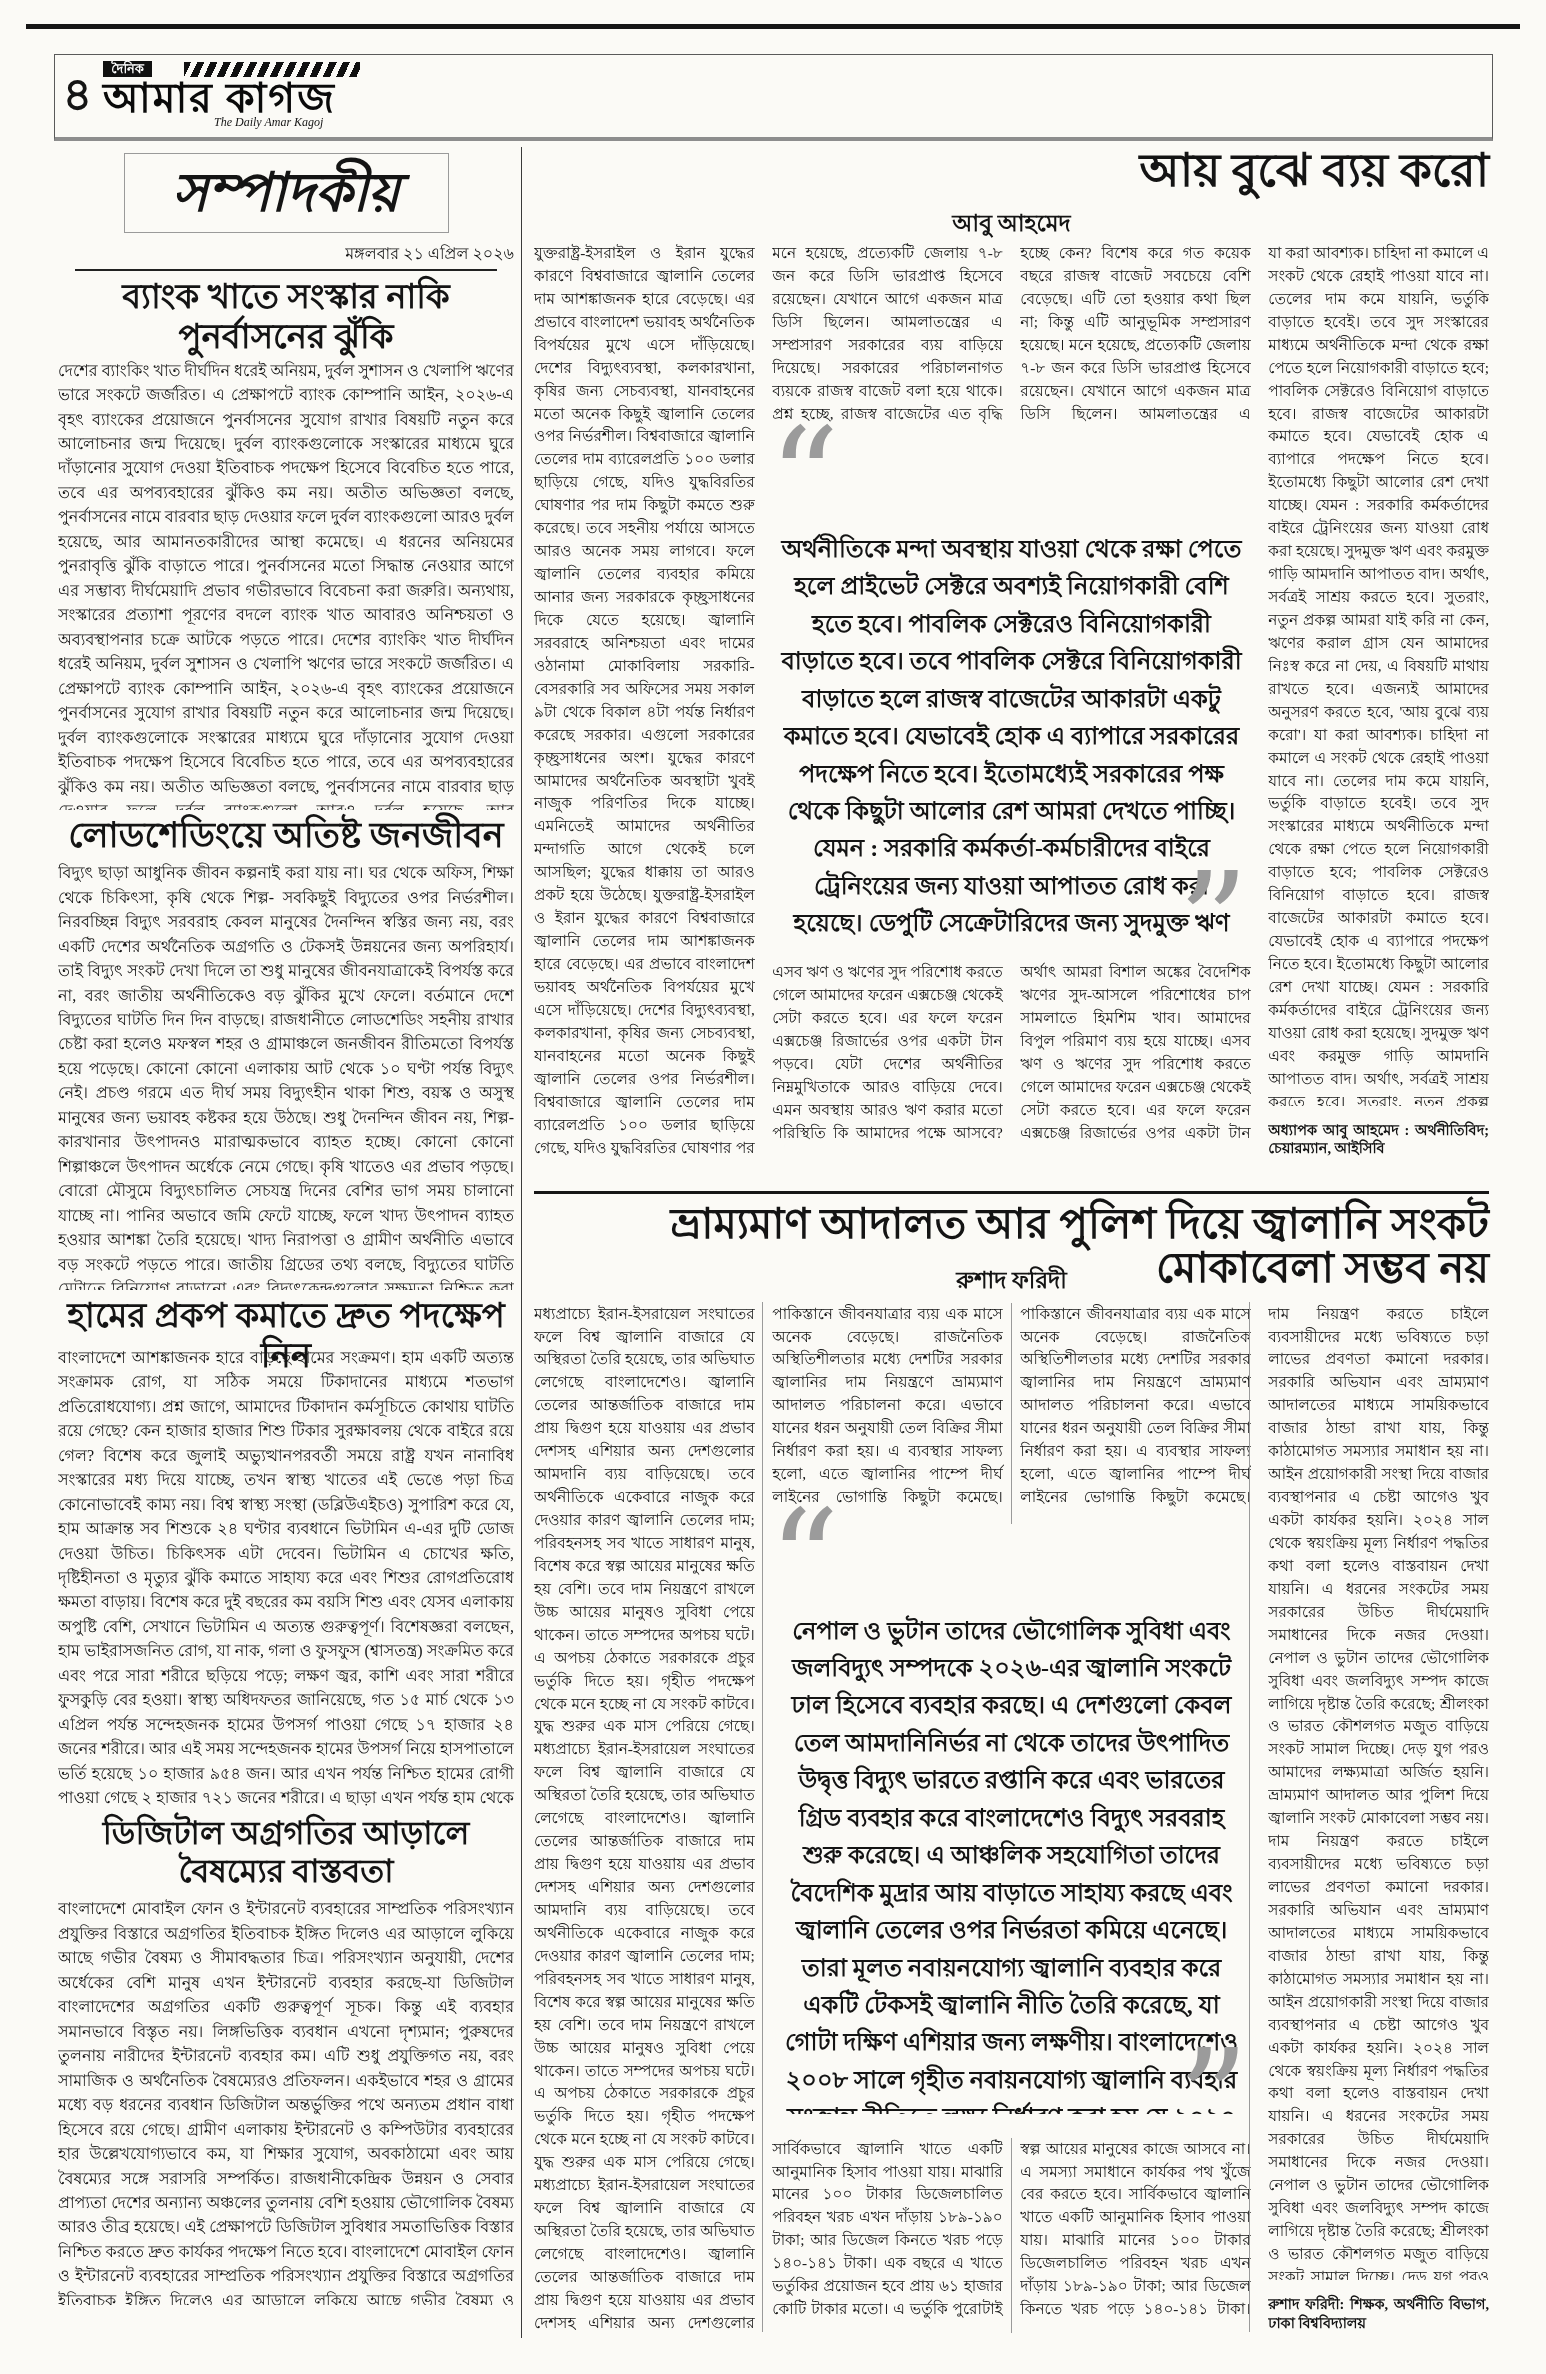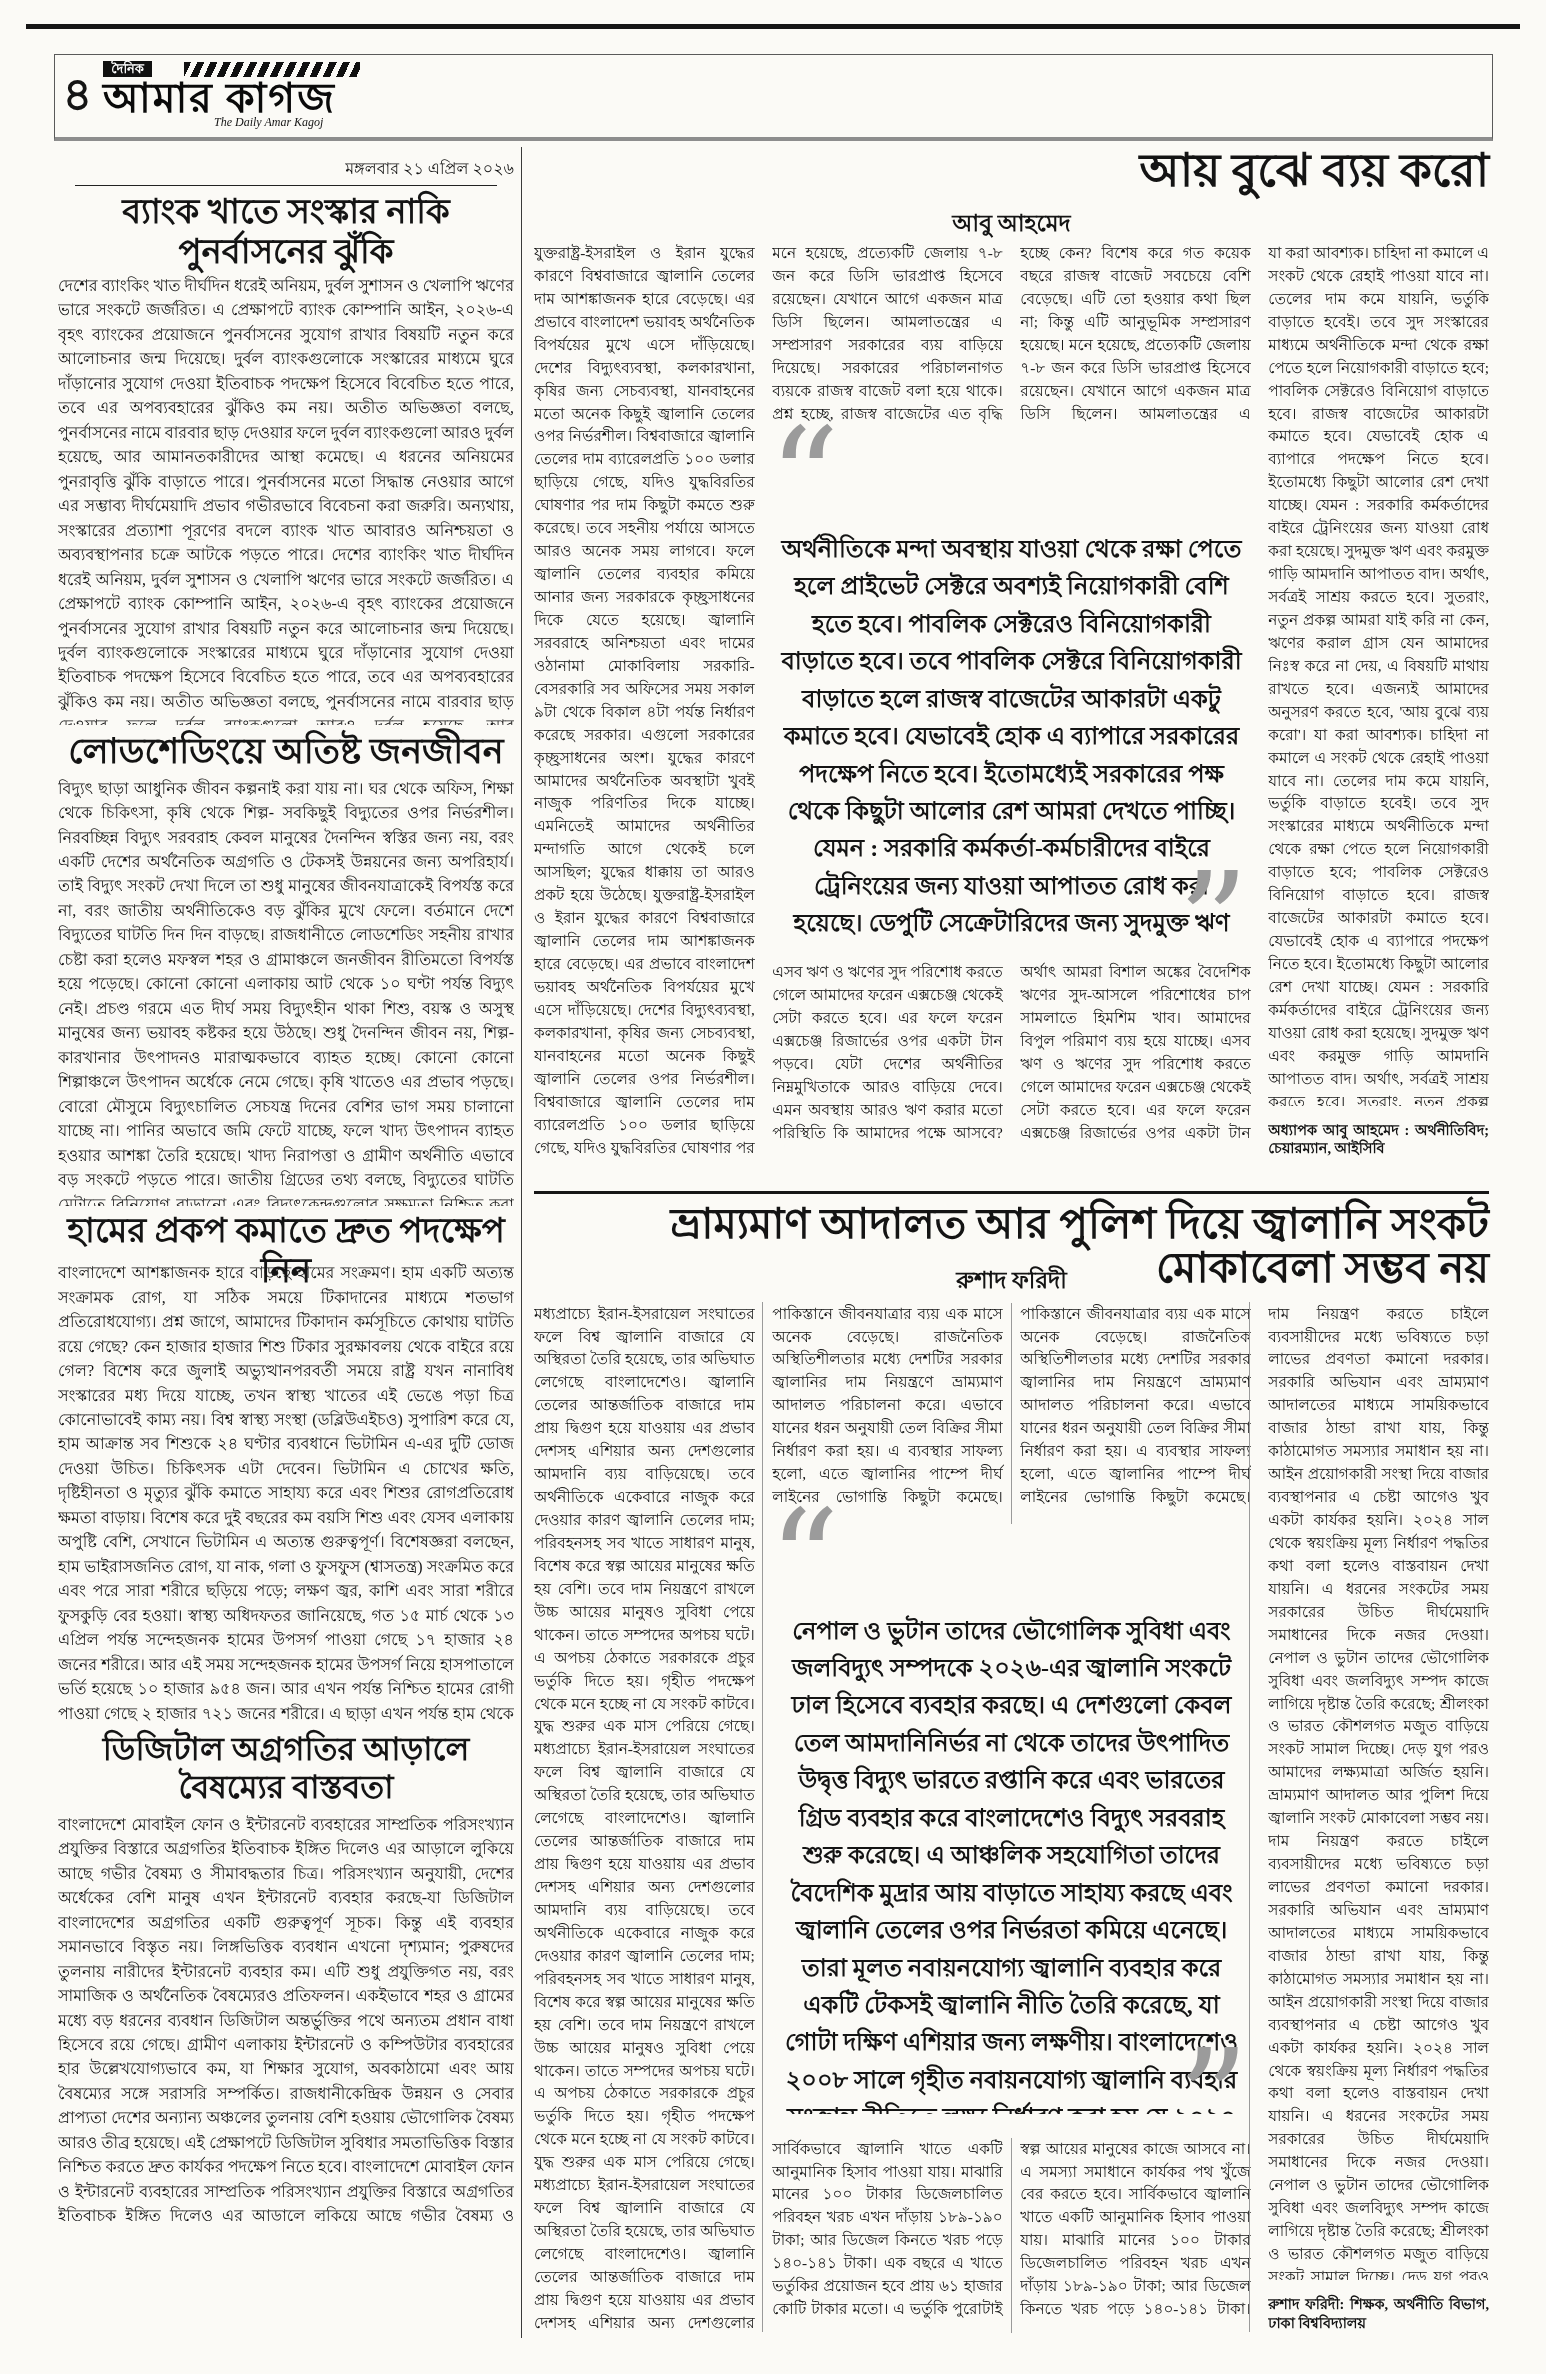--- a/index.html
+++ b/index.html
@@ -89,20 +89,23 @@
       <div class="mast-row">
         <span class="tagline">দৈনিক</span>
         <span class="jagged"></span>
       </div>
       <div class="mast-title">আমার কাগজ</div>
       <div class="mast-sub">The Daily Amar Kagoj</div>
     </div>
   </div>
 
   <div class="left-sec">
+    <div class="sec-title-box">
+      <span class="sec-title">সম্পাদকীয়</span>
+    </div>
     <div class="date-line">মঙ্গলবার ২১ এপ্রিল ২০২৬</div>
     <div class="date-rule"></div>
 
     <div class="ed-title t1">ব্যাংক খাতে সংস্কার নাকি পুনর্বাসনের ঝুঁকি</div>
     <div class="ed-body b1">দেশের ব্যাংকিং খাত দীর্ঘদিন ধরেই অনিয়ম, দুর্বল সুশাসন ও খেলাপি ঋণের ভারে সংকটে জর্জরিত। এ প্রেক্ষাপটে ব্যাংক কোম্পানি আইন, ২০২৬-এ বৃহৎ ব্যাংকের প্রয়োজনে পুনর্বাসনের সুযোগ রাখার বিষয়টি নতুন করে আলোচনার জন্ম দিয়েছে। দুর্বল ব্যাংকগুলোকে সংস্কারের মাধ্যমে ঘুরে দাঁড়ানোর সুযোগ দেওয়া ইতিবাচক পদক্ষেপ হিসেবে বিবেচিত হতে পারে, তবে এর অপব্যবহারের ঝুঁকিও কম নয়। অতীত অভিজ্ঞতা বলছে, পুনর্বাসনের নামে বারবার ছাড় দেওয়ার ফলে দুর্বল ব্যাংকগুলো আরও দুর্বল হয়েছে, আর আমানতকারীদের আস্থা কমেছে। এ ধরনের অনিয়মের পুনরাবৃত্তি ঝুঁকি বাড়াতে পারে। পুনর্বাসনের মতো সিদ্ধান্ত নেওয়ার আগে এর সম্ভাব্য দীর্ঘমেয়াদি প্রভাব গভীরভাবে বিবেচনা করা জরুরি। অন্যথায়, সংস্কারের প্রত্যাশা পূরণের বদলে ব্যাংক খাত আবারও অনিশ্চয়তা ও অব্যবস্থাপনার চক্রে আটকে পড়তে পারে। দেশের ব্যাংকিং খাত দীর্ঘদিন ধরেই অনিয়ম, দুর্বল সুশাসন ও খেলাপি ঋণের ভারে সংকটে জর্জরিত। এ প্রেক্ষাপটে ব্যাংক কোম্পানি আইন, ২০২৬-এ বৃহৎ ব্যাংকের প্রয়োজনে পুনর্বাসনের সুযোগ রাখার বিষয়টি নতুন করে আলোচনার জন্ম দিয়েছে। দুর্বল ব্যাংকগুলোকে সংস্কারের মাধ্যমে ঘুরে দাঁড়ানোর সুযোগ দেওয়া ইতিবাচক পদক্ষেপ হিসেবে বিবেচিত হতে পারে, তবে এর অপব্যবহারের ঝুঁকিও কম নয়। অতীত অভিজ্ঞতা বলছে, পুনর্বাসনের নামে বারবার ছাড় দেওয়ার ফলে দুর্বল ব্যাংকগুলো আরও দুর্বল হয়েছে, আর আমানতকারীদের আস্থা কমেছে। এ ধরনের অনিয়মের পুনরাবৃত্তি ঝুঁকি বাড়াতে পারে। পুনর্বাসনের মতো সিদ্ধান্ত নেওয়ার আগে এর সম্ভাব্য দীর্ঘমেয়াদি প্রভাব গভীরভাবে বিবেচনা করা জরুরি। অন্যথায়, সংস্কারের প্রত্যাশা পূরণের বদলে ব্যাংক খাত আবারও অনিশ্চয়তা ও অব্যবস্থাপনার চক্রে আটকে পড়তে পারে।</div>
 
     <div class="ed-title t2">লোডশেডিংয়ে অতিষ্ট জনজীবন</div>
     <div class="ed-body b2">বিদ্যুৎ ছাড়া আধুনিক জীবন কল্পনাই করা যায় না। ঘর থেকে অফিস, শিক্ষা থেকে চিকিৎসা, কৃষি থেকে শিল্প- সবকিছুই বিদ্যুতের ওপর নির্ভরশীল। নিরবচ্ছিন্ন বিদ্যুৎ সরবরাহ কেবল মানুষের দৈনন্দিন স্বস্তির জন্য নয়, বরং একটি দেশের অর্থনৈতিক অগ্রগতি ও টেকসই উন্নয়নের জন্য অপরিহার্য। তাই বিদ্যুৎ সংকট দেখা দিলে তা শুধু মানুষের জীবনযাত্রাকেই বিপর্যস্ত করে না, বরং জাতীয় অর্থনীতিকেও বড় ঝুঁকির মুখে ফেলে। বর্তমানে দেশে বিদ্যুতের ঘাটতি দিন দিন বাড়ছে। রাজধানীতে লোডশেডিং সহনীয় রাখার চেষ্টা করা হলেও মফস্বল শহর ও গ্রামাঞ্চলে জনজীবন রীতিমতো বিপর্যস্ত হয়ে পড়েছে। কোনো কোনো এলাকায় আট থেকে ১০ ঘণ্টা পর্যন্ত বিদ্যুৎ নেই। প্রচণ্ড গরমে এত দীর্ঘ সময় বিদ্যুৎহীন থাকা শিশু, বয়স্ক ও অসুস্থ মানুষের জন্য ভয়াবহ কষ্টকর হয়ে উঠছে। শুধু দৈনন্দিন জীবন নয়, শিল্প-কারখানার উৎপাদনও মারাত্মকভাবে ব্যাহত হচ্ছে। কোনো কোনো শিল্পাঞ্চলে উৎপাদন অর্ধেকে নেমে গেছে। কৃষি খাতেও এর প্রভাব পড়ছে। বোরো মৌসুমে বিদ্যুৎচালিত সেচযন্ত্র দিনের বেশির ভাগ সময় চালানো যাচ্ছে না। পানির অভাবে জমি ফেটে যাচ্ছে, ফলে খাদ্য উৎপাদন ব্যাহত হওয়ার আশঙ্কা তৈরি হয়েছে। খাদ্য নিরাপত্তা ও গ্রামীণ অর্থনীতি এভাবে বড় সংকটে পড়তে পারে। জাতীয় গ্রিডের তথ্য বলছে, বিদ্যুতের ঘাটতি মেটাতে বিনিয়োগ বাড়ানো এবং বিদ্যুৎকেন্দ্রগুলোর সক্ষমতা নিশ্চিত করা জরুরি। একই সঙ্গে দীর্ঘমেয়াদি পরিকল্পনা গ্রহণ করতে হবে, যাতে ভবিষ্যতে এ ধরনের সংকট পুনরায় না দেখা দেয়।</div>
 
     <div class="ed-title t3">হামের প্রকপ কমাতে দ্রুত পদক্ষেপ নিন</div>

